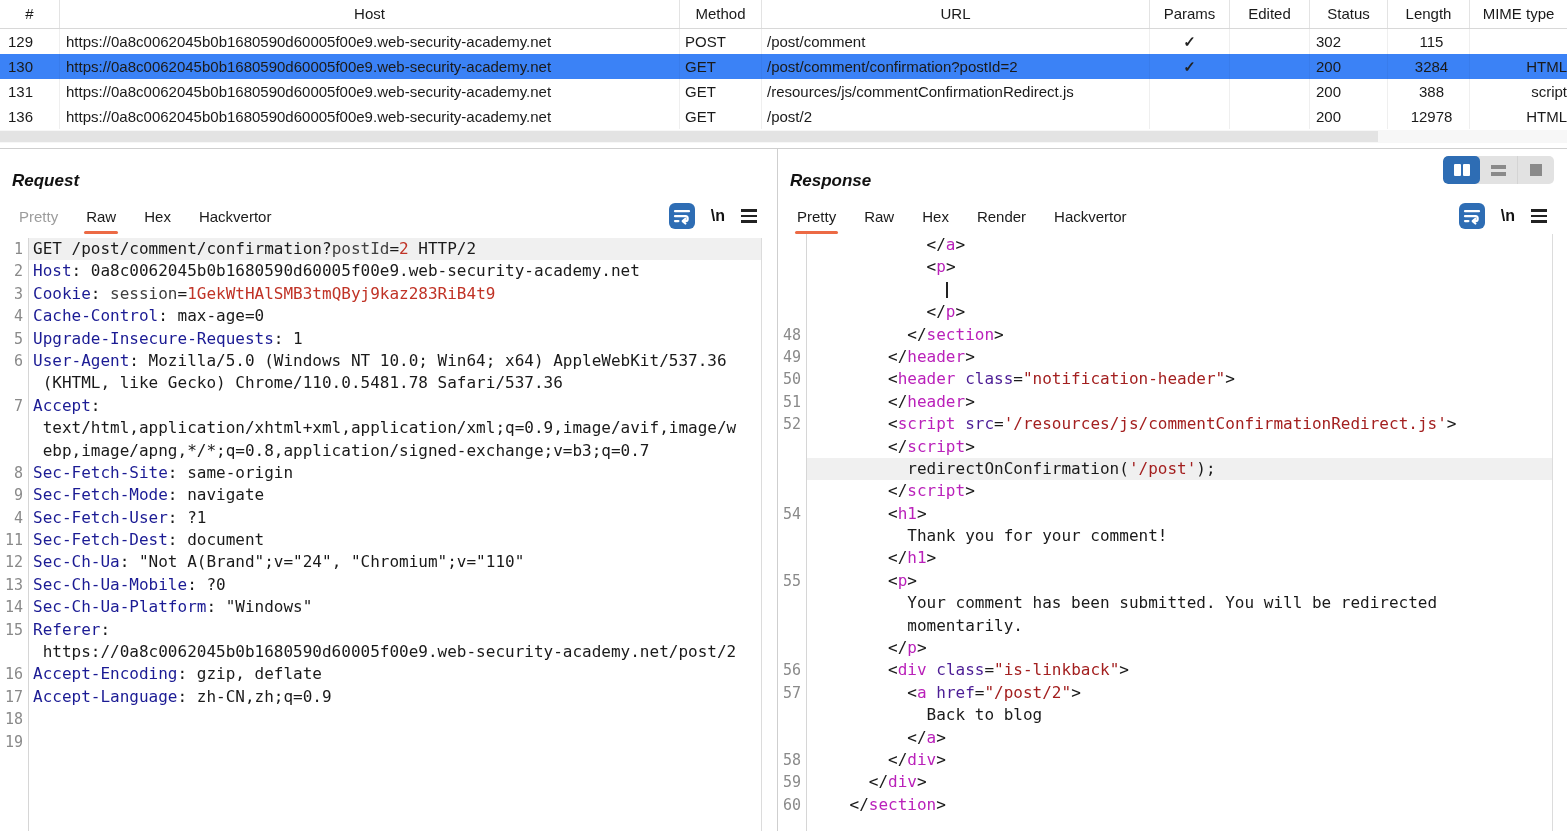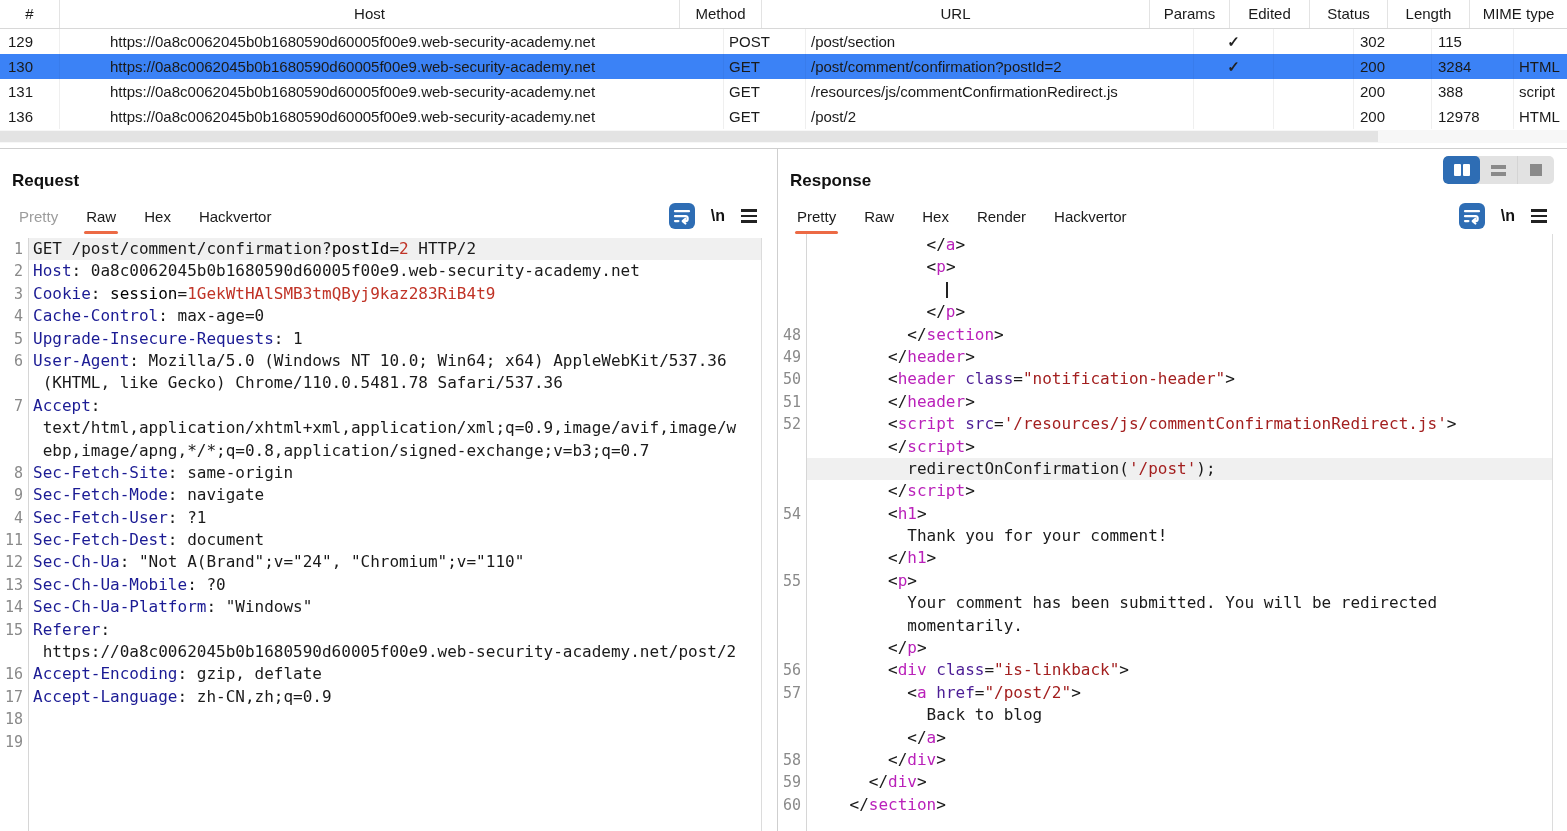--- a/index.html
+++ b/index.html
@@ -13,39 +13,39 @@
   .htable { position:absolute; top:0; left:0; width:1567px; }
   .thead, .trow { display:flex; align-items:center; }
   .thead { height:29px; border-bottom:1px solid #d8d8d8; font-size:15px; }
   .thead .cell { text-align:center; border-right:1px solid #e3e3e3; height:100%; line-height:28px; }
   .trow { height:25px; font-size:15px; background:#fff; }
   .trow .cell { border-right:1px solid #efefef; height:100%; line-height:25px; white-space:nowrap; overflow:hidden; }
   .trow.sel { background:#3b82f6; }
   .trow.sel .cell { border-right-color:rgba(0,0,0,0.04); }
   .c0 { width:60px; }  .c1 { width:620px; } .c2 { width:82px; }
   .c3 { width:388px; } .c4 { width:80px; }  .c5 { width:80px; }
-  .c6 { width:78px; }  .c7 { width:82px; }  .c8 { flex:1; border-right:none !important; }
+  .c6 { width:78px; }  .c7 { width:82px;text-align:center; }  .c8 { flex:1; border-right:none !important; }
   .trow .c0 { padding-left:8px; }
-  .trow .c1 { padding-left:6px;margin-left:44px; } .trow .c2 { padding-left:5px; }
+  .trow .c1 { padding-left:6px; } .trow .c2 { padding-left:5px; }
   .trow .c3 { padding-left:5px; } .trow .c6 { padding-left:6px; }
-  .trow .c7 { padding-left:6px; } .trow .c8 { padding-left:5px; }
+  .trow .c7 { padding-left:6px; } .trow .c8 { padding-left:5px;text-align:right; }
   .trow .c4, .trow .c5 { text-align:center; }
   .check { font-weight:bold; color:#222; font-size:15px; }
 
   .hscroll { position:absolute; top:130px; left:0; width:1567px; height:13px; background:#f7f7f7; }
   .hscroll .thumb { position:absolute; left:0; top:1px; height:11px; width:1378px; background:#e3e3e3; }
 
   
   .panels { position:absolute; top:148px; left:0; right:0; bottom:0; border-top:1px solid #cfcfcf; }
   .vdivider { position:absolute; left:777px; top:0; bottom:0; width:1px; background:#cfcfcf; }
   .panel { position:absolute; top:0; bottom:0; }
   .panel.request  { left:0; width:777px; }
   .panel.response { left:778px; right:0; }
 
-  .ptitle { position:absolute; top:22px; left:12px; font-size:17px; font-weight:700; color:#111; }
+  .ptitle { position:absolute; top:22px; left:12px; font-size:17px; font-weight:700; color:#111;font-style:italic; }
   .tabs { position:absolute; top:58px; left:19px; display:flex; gap:28px; font-size:15px; }
   .tab { position:relative; color:#1a1a1a; cursor:pointer; line-height:20px; }
   .tab.muted { color:#9c9c9c; }
   .tab.active::after {
     content:""; position:absolute; left:-2px; right:-2px; bottom:-7px;
     height:3px; border-radius:2px; background:#EC6A45;
   }
 
   .editor-icons { position:absolute; top:54px; right:20px; display:flex; align-items:center; gap:16px; }
   .wrap-btn { width:26px; height:26px; border-radius:6px; background:#2E6DB4; display:flex; align-items:center; justify-content:center; }
@@ -71,21 +71,21 @@
   }
   .request  .editor { top:89px; right:15px; }
   .response .editor { top:85px; right:14px; }
   .editor::before { content:""; position:absolute; left:28px; top:0; bottom:0; width:1px; background:#d6d6d6; }
   .editor::after  { content:""; position:absolute; right:0;   top:0; bottom:0; width:1px; background:#dcdcdc; }
   .eline { display:flex; height:22.4px; line-height:22.4px; }
   .eline .ln { flex:none; width:28px; padding-right:5px; text-align:right; color:#8a8a8a; font-size:15px; }
   .eline .code { flex:1; white-space:pre; padding-left:5px; overflow:hidden; }
   .eline.hl .code { background:#f0f0f0; }
   .sg-h { color:#1B1B94; }           
-  .sg-b { color:#000000; }           
+  .sg-b { color:#404040; }           
   .sg-a { color:#4c1d95; }
   .sg-r { color:#C03326; }           
   .sg-v { color:#A31F1F; }           
   .sg-t { color:#BA21BA; }           
   .sg-p { color:#1a1a1a; }
   .caret { display:inline-block; width:2px; height:16px; background:#222; vertical-align:-3px; }
 </style>
 </head>
 <body>
 
@@ -101,21 +101,21 @@
         <div class="cell c5">Edited</div>
         <div class="cell c6">Status</div>
         <div class="cell c7">Length</div>
         <div class="cell c8">MIME type</div>
       </div>
     <div id="tbody">
         <div class="trow">
           <div class="cell c0">129</div>
           <div class="cell c1">https://0a8c0062045b0b1680590d60005f00e9.web-security-academy.net</div>
           <div class="cell c2">POST</div>
-          <div class="cell c3">/post/section</div>
+          <div class="cell c3">/post/comment</div>
           <div class="cell c4"><span class="check">✓</span></div>
           <div class="cell c5"></div>
           <div class="cell c6">302</div>
           <div class="cell c7">115</div>
           <div class="cell c8"></div>
         </div>
         <div class="trow sel">
           <div class="cell c0">130</div>
           <div class="cell c1">https://0a8c0062045b0b1680590d60005f00e9.web-security-academy.net</div>
           <div class="cell c2">GET</div>

